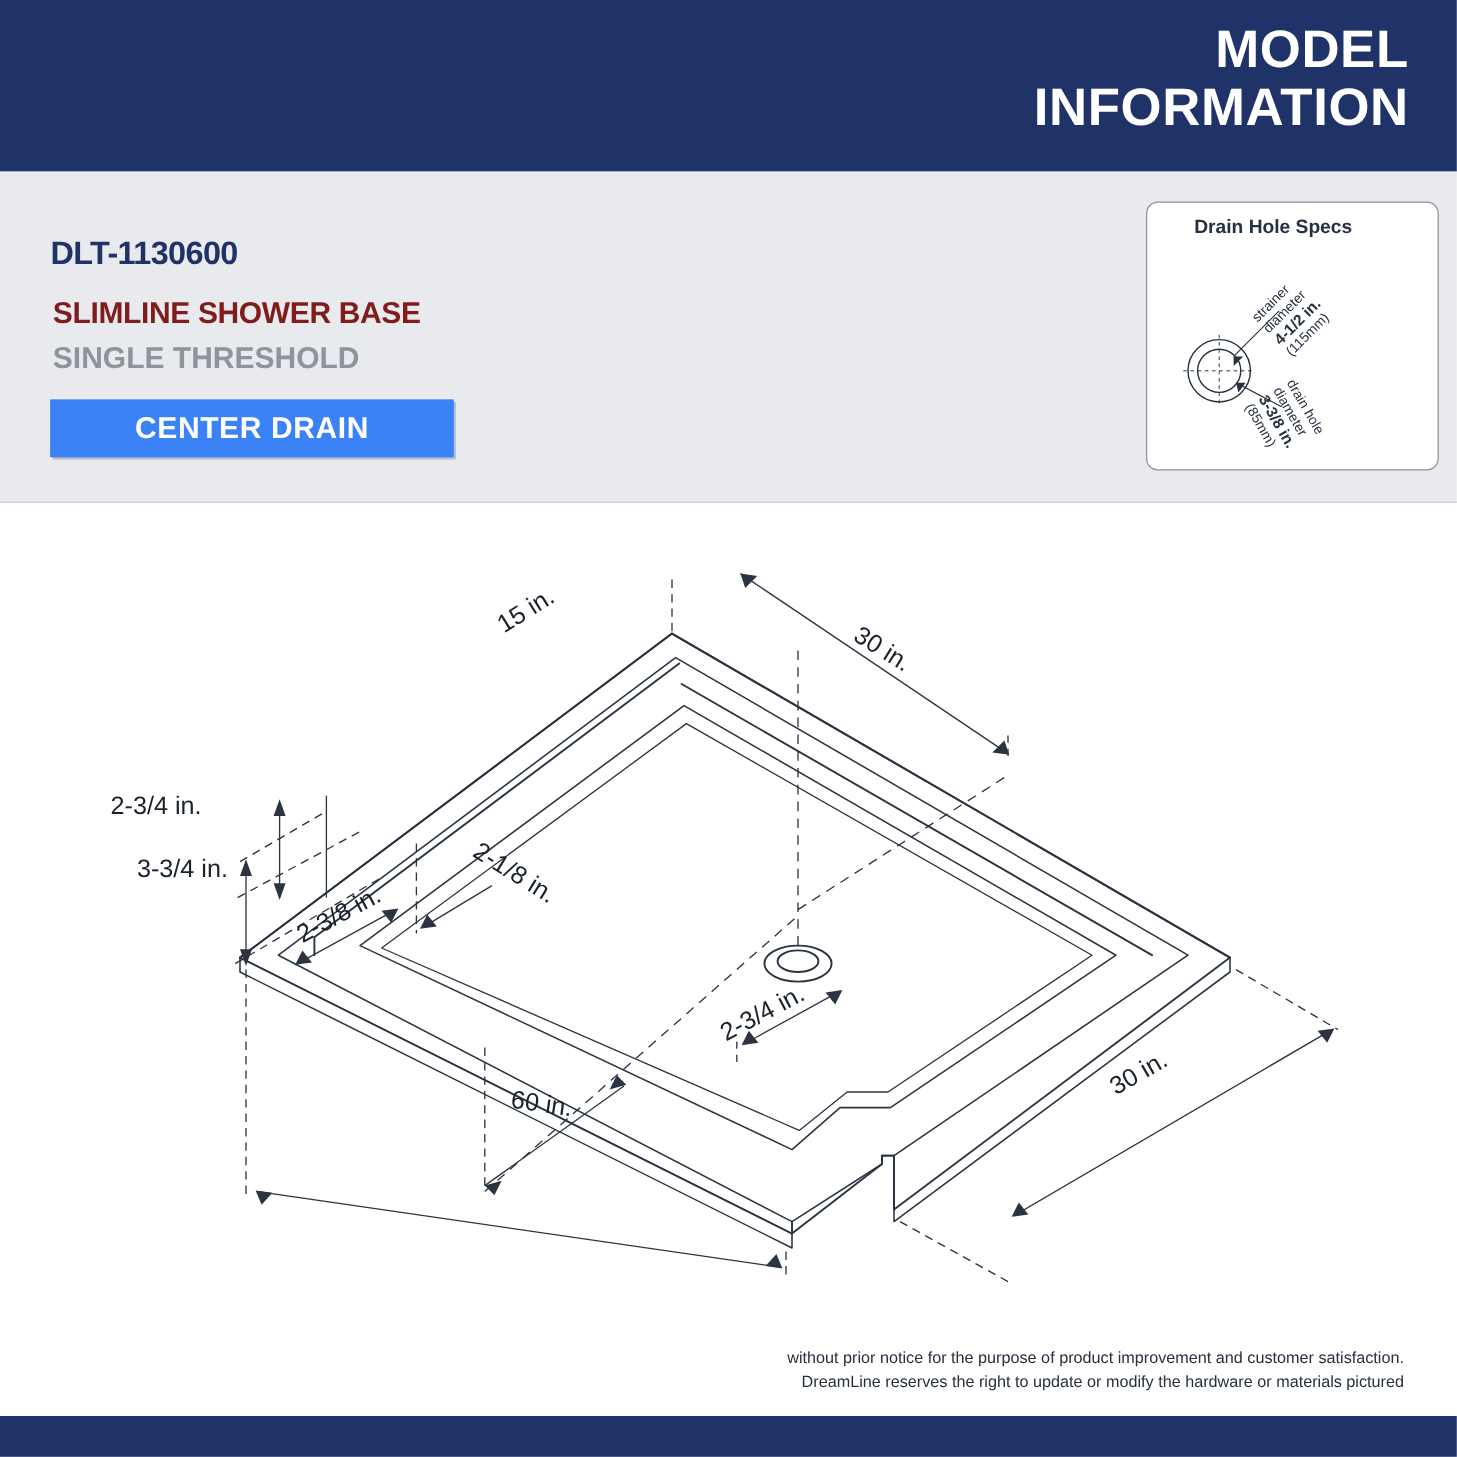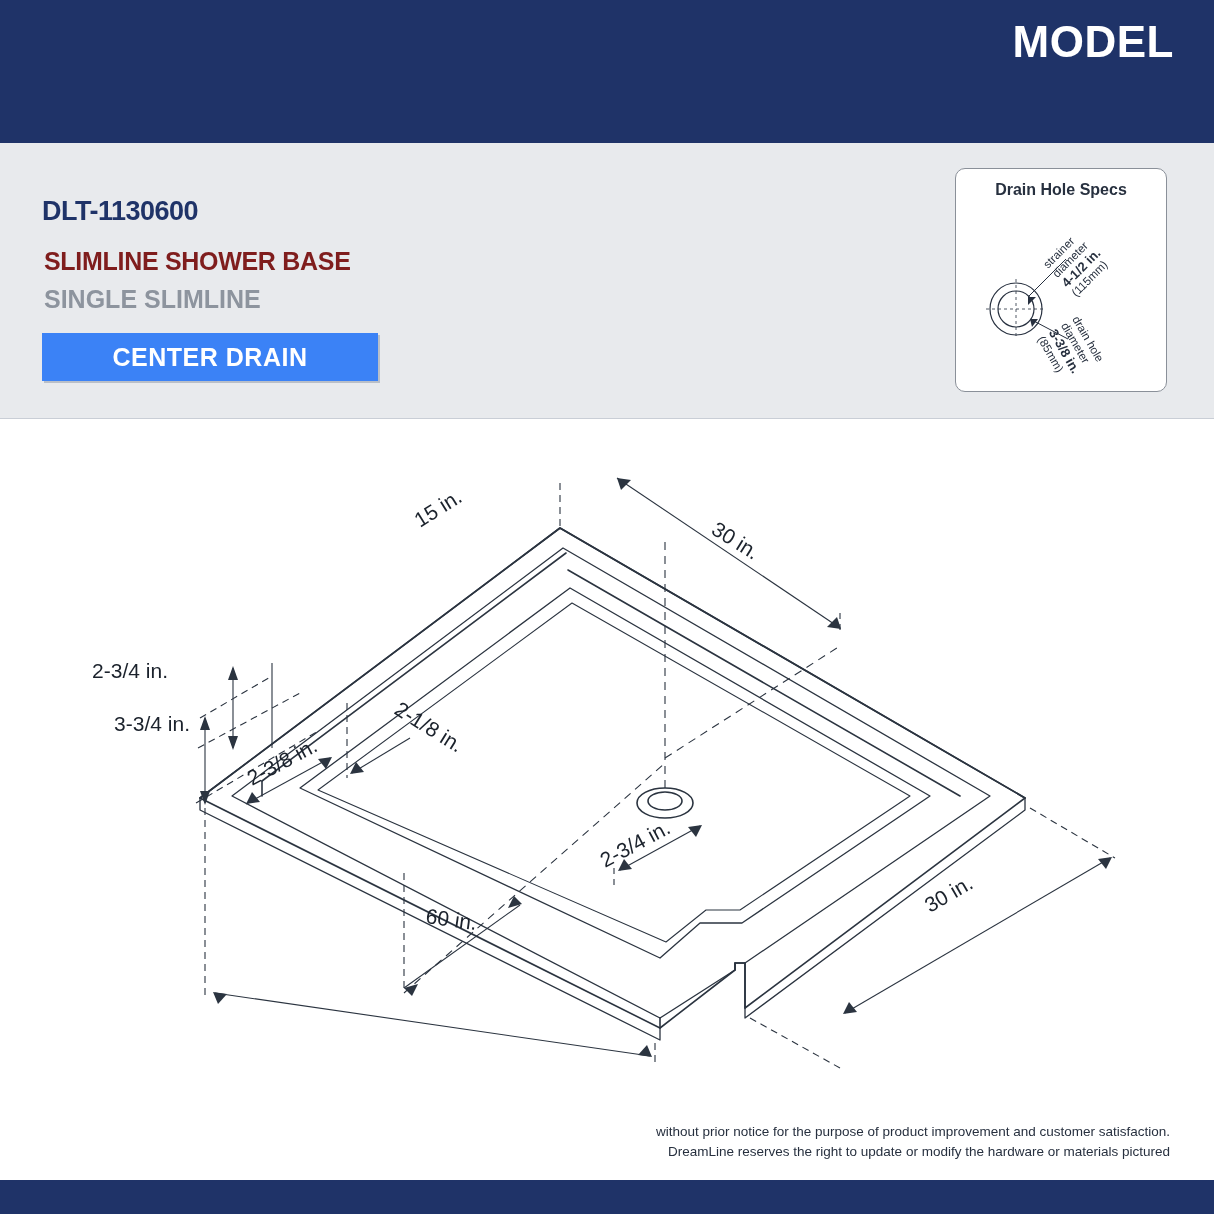--- a/index.html
+++ b/index.html
@@ -104,20 +104,21 @@
   
   .specs-box {
     position: absolute;
     left: 955px;
     top: 25px;
     width: 210px;
     height: 222px;
     background: #ffffff;
     border: 1px solid #8a9099;
     border-radius: 10px;
+    padding-left: 32px;
   }
   .specs-title {
     position: absolute;
     left: 0;
     top: 12px;
     width: 210px;
     text-align: center;
     font-size: 16px;
     font-weight: bold;
     color: #27303f;
@@ -163,27 +164,28 @@
   }
 </style>
 </head>
 <body>
 
 <div class="page">
 
   <div class="header-bar">
     <div class="header-title">
       <span>MODEL</span>
+      <span class="line2">INFORMATION</span>
     </div>
   </div>
 
   <div class="info-band">
     <div class="model-number">DLT-1130600</div>
     <div class="model-type">SLIMLINE SHOWER BASE</div>
-    <div class="model-sub">SINGLE SLIMLINE</div>
+    <div class="model-sub">SINGLE THRESHOLD</div>
     <div class="drain-badge">CENTER DRAIN</div>
 
     <div class="specs-box">
       <div class="specs-title">Drain Hole Specs</div>
       <svg class="specs-svg" width="210" height="190" viewBox="0 0 210 190">
 
         <circle cx="60" cy="110" r="26" fill="none" stroke="#27303f" stroke-width="1.2"></circle>
         <circle cx="60" cy="110" r="18" fill="none" stroke="#27303f" stroke-width="1.2"></circle>
 
         <line x1="60" y1="80" x2="60" y2="140" stroke="#27303f" stroke-width="0.8" stroke-dasharray="3,3"></line>

